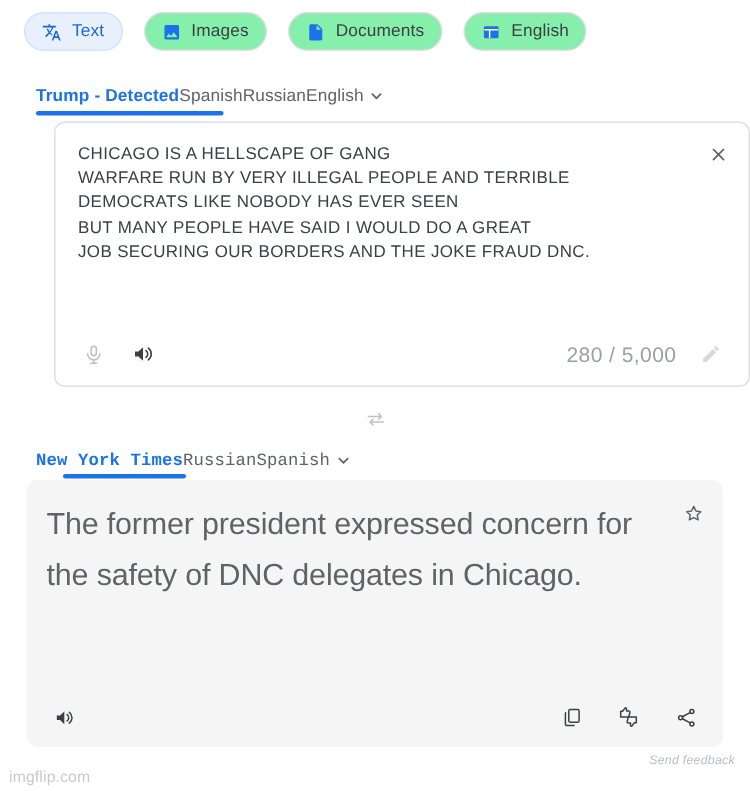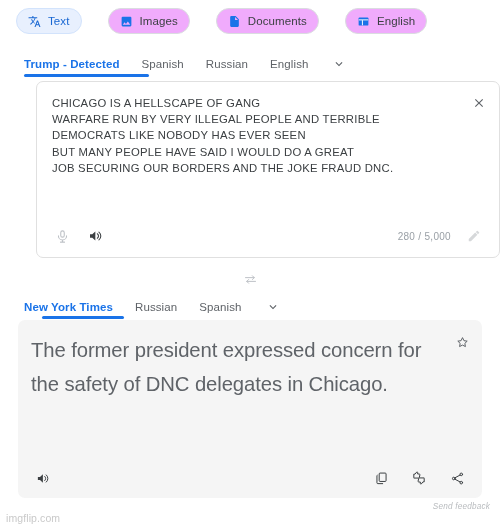--- a/index.html
+++ b/index.html
@@ -7,40 +7,40 @@
     width: 500px; height: 527px;
     background: #ffffff;
     font-family: "Liberation Sans", sans-serif;
     overflow: hidden;
   }
   #app { position: relative; width: 500px; height: 527px; background:#fff; }
 
   
   .mode-row {
     position: absolute; top: 8px; left: 16px;
-    display: flex; gap: 26px; align-items: center;
+    display: flex; gap: 14px; align-items: center;
   }
   .mode-btn {
     display: flex; align-items: center; gap: 7px;
     height: 26px; padding: 0 11px;
     border: 1px solid #dadce0; border-radius: 14px;
-    background: #f0abfc;
+    background: #86efac;
     font-size: 11.5px; color: #3c4043; letter-spacing: .1px;
     white-space: nowrap; cursor: pointer;
   }
   .mode-btn.active {
     background: #e8f0fe; border-color: #d2e3fc; color: #1967d2;
   }
   .mode-btn .ico { display:flex; align-items:center; justify-content:center; width:13px; height:13px; }
   .mode-btn .ico svg { display:block; }
 
   
   .lang-row {
     position: absolute; left: 24px; right: 24px;
-    display: flex; align-items: center; gap: 22px;
+    display: flex; align-items: center; 
     height: 24px;
   }
   .lang-tab {
     font-size: 11.5px; color: #5f6368; letter-spacing:.1px;
     white-space: nowrap; cursor: pointer; position: relative;
   }
   .lang-tab.sel { color: #1a73e8; font-weight: bold; }
   .lang-chevron { width: 18px; height: 18px; display:flex;align-items:center;justify-content:center; cursor:pointer; }
 
   .tab-underline {
@@ -64,21 +64,21 @@
   }
   .src-bottom {
     position: absolute; left: 0; right: 0; bottom: 0; height: 42px;
     display: flex; align-items: center; padding: 0 12px;
   }
   .ibtn {
     width: 26px; height: 26px; display:flex;align-items:center;justify-content:center;
     cursor:pointer; border-radius: 50%;
   }
   .spacer { flex: 1 1 auto; }
-  .charcount { font-size: 10px; color: #9aa0a6; letter-spacing:.3px; margin-right: 10px; }
+  .charcount { font-size: 14px; color: #9aa0a6; letter-spacing:.3px; margin-right: 10px; }
 
   
   .swap {
     position: absolute; left: 0; right: 0; top: 268px;
     display:flex; align-items:center; justify-content:center;
   }
   .swap-btn { width: 26px; height: 22px; display:flex;align-items:center;justify-content:center; cursor:pointer; }
 
   
   .out-card {
@@ -209,21 +209,21 @@
     <div class="swap-btn">
       <svg viewBox="0 0 24 24" width="15" height="15" fill="none" stroke="#bdc1c6" stroke-width="1.6" stroke-linecap="round" stroke-linejoin="round">
         <path d="M4 9h14"></path>
           <path d="M15 6l3 3-3 3"></path>
         <path d="M20 15H6"></path>
           <path d="M9 12l-3 3 3 3"></path>
       </svg>
     </div>
   </div>
 
-  <div class="lang-row" style="top:295px;">
+  <div class="lang-row" style="top:295px;font-family:Liberation Mono, monospace;">
     <span class="lang-tab sel">New York Times</span>
     <span class="lang-tab">Russian</span>
     <span class="lang-tab">Spanish</span>
     <span class="lang-chevron">
       <svg viewBox="0 0 24 24" width="14" height="14" fill="#5f6368">
           <path d="M7.4 8.6 12 13.2l4.6-4.6L18 10l-6 6-6-6z"></path>
         </svg>
     </span>
   </div>
   <div class="tab-underline" style="left:42px; top:316px; width:82px;"></div>

